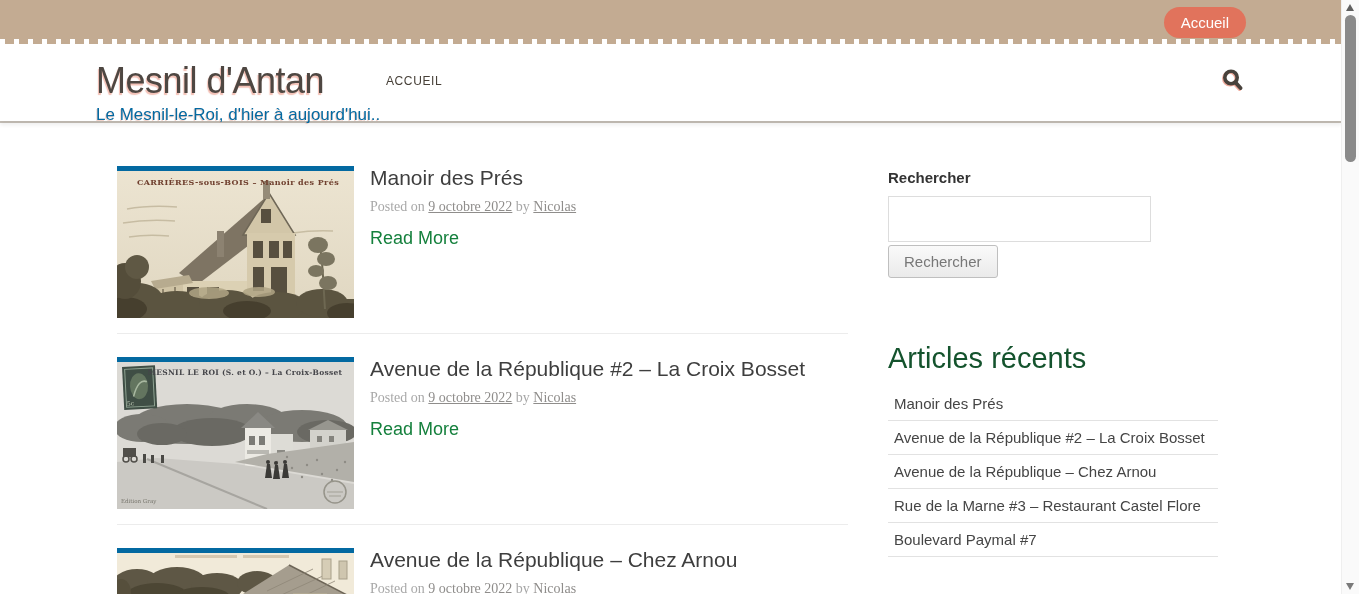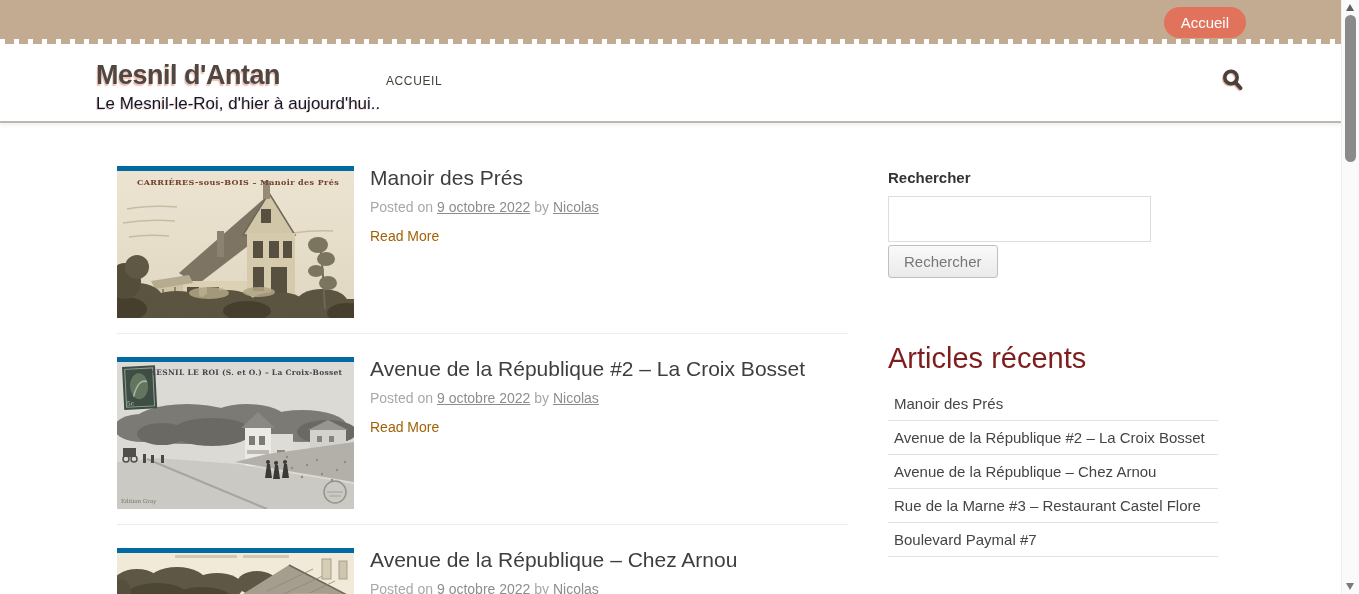--- a/index.html
+++ b/index.html
@@ -24,64 +24,64 @@
   }
 
   
   .site-header {
     background:#fff; height:77px; position:relative; z-index:2;
     box-shadow:0 2px 0 rgba(148,136,122,0.55), 0 4px 4px rgba(0,0,0,0.07);
   }
   .header-inner { display:flex; align-items:flex-start; height:100%; }
   .branding { width:290px; padding-top:16px; }
   .site-title {
-    margin:0; font-size:27px; font-weight:bold; color:#4e4742; letter-spacing:-0.5px;
+    margin:0; font-size:36px; font-weight:normal; color:#4e4742; letter-spacing:-0.5px;
     text-shadow:-1px 1.5px 1px rgba(232,128,106,0.5); cursor:pointer;
   }
   .tagline {
-    margin:3px 0 0; font-size:17px; color:#0f172a;
+    margin:3px 0 0; font-size:17px; color:#0369a1;
     text-shadow:-1px 1px 0 rgba(226,150,130,0.4);
   }
   .main-nav { margin-top:27px; }
   .nav-item {
     font-size:12px; color:#474038; letter-spacing:0.6px; text-decoration:none; cursor:pointer;
   }
   .search-toggle { margin-left:auto; margin-top:23px; cursor:pointer;
     filter:drop-shadow(-1px 1.5px 0px rgba(232,128,106,0.65)); }
 
   
   .main-inner { display:flex; padding-top:45px; }
   .posts { width:731px; margin-left:21px; }
   .post { display:flex; }
   .thumb {
     flex:0 0 237px; width:237px; height:147px;
     border-top:5px solid #0369a1; display:block; cursor:pointer; overflow:hidden;
   }
   .post-body { padding-left:16px; padding-top:0; }
   .post-title { margin:0 0 9px; font-size:21px; font-weight:normal; color:#3e3e3e; cursor:pointer; }
-  .post-meta { margin:0; font-size:14px; color:#a8a8a8; }
+  .post-meta { margin:0; font-size:14px; color:#a8a8a8;font-family:Liberation Serif, serif; }
   .meta-link { color:#8f8d8b; text-decoration:underline; cursor:pointer; }
-  .read-more { display:inline-block; margin-top:13px; font-size:14px; color:#a16207;
+  .read-more { display:inline-block; margin-top:13px; font-size:18px; color:#15803d;
     text-decoration:none; cursor:pointer; }
   .divider { border:none; border-top:1px solid #ececec; margin:15px 0 23px; }
 
   
   .sidebar { width:330px; margin-left:40px; }
   .search-label { margin:3px 0 10px; font-size:15px; font-weight:bold; color:#333; }
   .search-input {
     width:263px; height:46px; box-sizing:border-box; border:1px solid #ddd;
     background:#fff; font-size:16px; padding:4px 8px; font-family:inherit;
   }
   .search-button {
     display:block; margin-top:3px; font-size:15px; color:#777; font-family:inherit;
     background:linear-gradient(#fafafa,#eaeaea); border:1px solid #bfbfbf;
     border-radius:3px; padding:7px 15px; cursor:pointer;
   }
   .recent { margin-top:64px; }
-  .recent-title { margin:0 0 12px; font-size:29px; font-weight:normal; color:#7f1d1d; }
+  .recent-title { margin:0 0 12px; font-size:29px; font-weight:normal; color:#14532d; }
   .recent-list { list-style:none; margin:0; padding:0; }
   .recent-item {
     border-bottom:1px solid #e2e2e2; padding:8px 6px; font-size:15px; color:#454545;
     cursor:pointer;
   }
 
   
   .scrollbar {
     position:absolute; top:0; right:0; width:17px; height:594px;
     background:#fafafa; border-left:1px solid #efefef; z-index:10;

